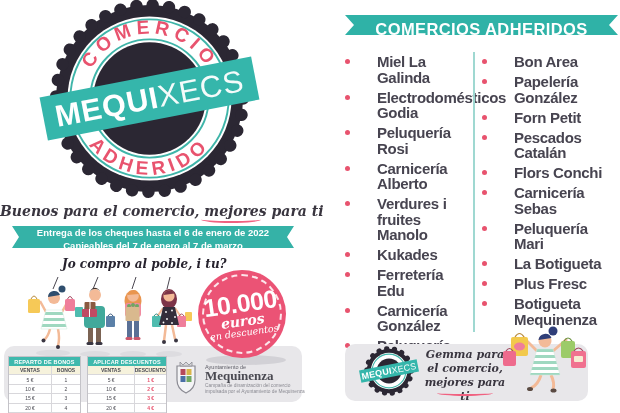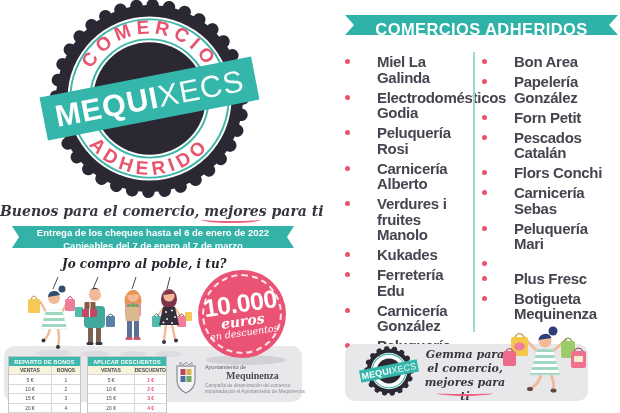--- a/index.html
+++ b/index.html
@@ -55,21 +55,21 @@
   .mt-row { display:flex; border-top:0.5px solid #d8d7db; }
   .mt-row.mt-head { background:#F6F2DC; font-weight:bold; border-top:none; }
   .mt-cell { flex:3; text-align:center; padding:1.2px 0; }
   .mt-cell:last-child { flex:2; border-left:0.5px solid #d8d7db; }
   .t-desc .mt-row:not(.mt-head) .mt-cell:last-child { color:#E8536E; font-weight:bold; }
   
   .council { position:absolute; left:172px; top:361px; display:flex; gap:5px; z-index:3; }
   .crest { width:28px; height:36px; }
   .council-text { padding-top:3px; }
   .council-line1 { font-size:5.5px; color:#5d5d66; }
-  .council-name { font-family:"Liberation Serif",serif; font-weight:bold; font-size:10px; color:#4a4a52; line-height:11px;margin-left:21px; }
+  .council-name { font-family:"Liberation Serif",serif; font-weight:bold; font-size:13px; color:#4a4a52; line-height:11px; }
   .council-caption { font-size:4.8px; color:#8a8a92; line-height:6px; margin-top:2px; }
   
   .ribbon {
     position:absolute; left:345px; top:15px; width:273px; height:20px; background:#2FB2A7;
     clip-path:polygon(0 0,100% 0,calc(100% - 9px) 50%,100% 100%,0 100%,9px 50%);
     color:#fff; font-weight:bold; font-size:16.5px; letter-spacing:0.4px;
     text-align:center; line-height:29px;
   }
   
   .col { position:absolute; top:54px; }
@@ -362,20 +362,21 @@
       <div class="biz-item">
         <span class="bullet"></span>
         <span class="biz-name">Carnicería Sebas</span>
       </div>
       <div class="biz-item">
         <span class="bullet"></span>
         <span class="biz-name">Peluquería Mari</span>
       </div>
       <div class="biz-item">
         <span class="bullet"></span>
+        <span class="biz-name">La Botigueta</span>
       </div>
       <div class="biz-item">
         <span class="bullet"></span>
         <span class="biz-name">Plus Fresc</span>
       </div>
       <div class="biz-item">
         <span class="bullet"></span>
         <span class="biz-name">Botigueta Mequinenza</span>
       </div>
     </div>

